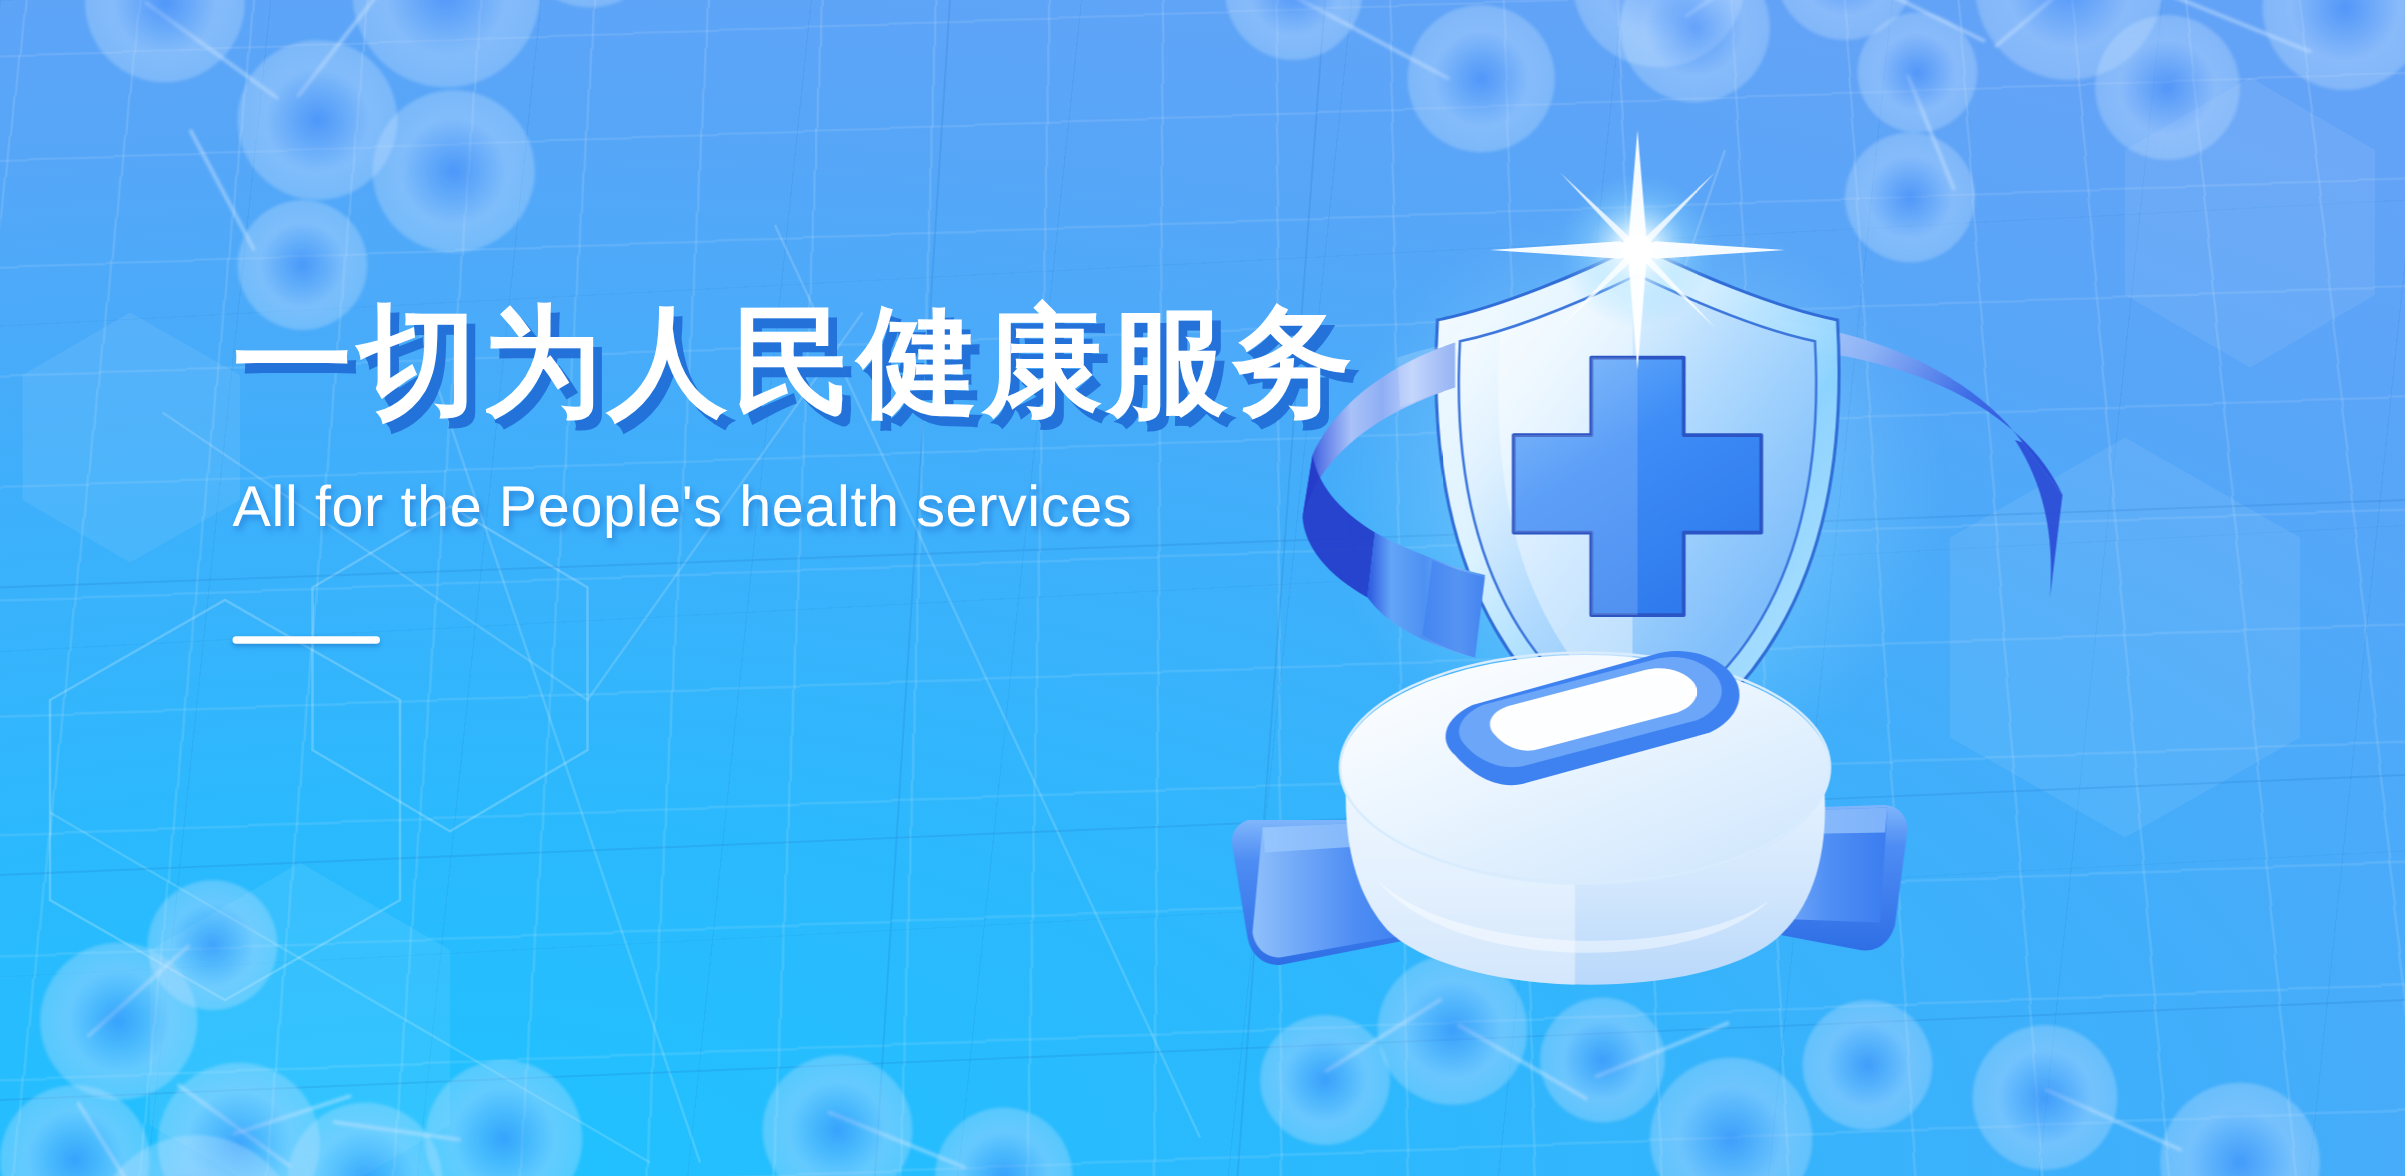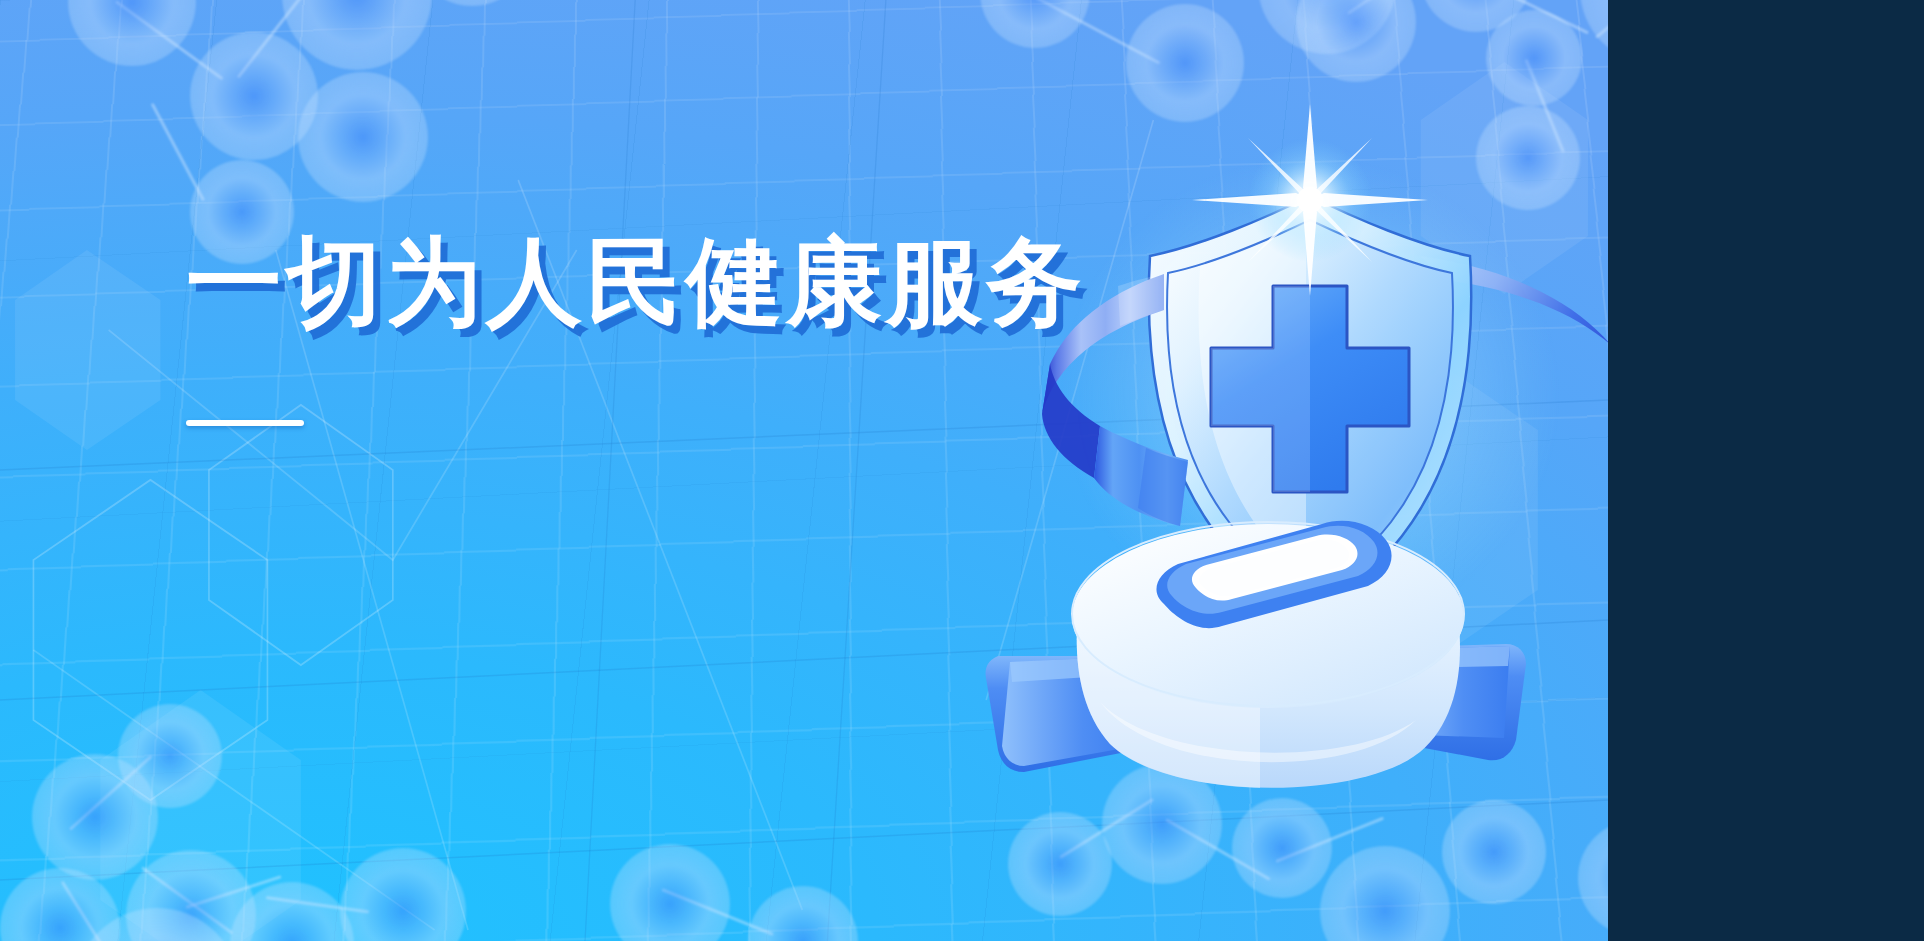--- a/index.html
+++ b/index.html
@@ -1,22 +1,22 @@
 <!DOCTYPE html>
 <html><head>
 <meta charset="utf-8">
 <style>
   html,body{margin:0;padding:0;background:#0b2a45;}
   *{box-sizing:border-box;}
 
   #banner{
     position:relative;
-    width:1608px;height:941px;
+    width:1924px;height:941px;
     overflow:hidden;
-    font-family:Liberation Mono, monospace;
+    font-family:Liberation Sans, sans-serif;
     background:
       radial-gradient(130% 110% at 18% 100%, #1FC2FF 0%, #2BB9FD 28%, #3FAFFB 55%, #56A6F8 80%, #63A3F7 100%);
   }
 
   
   .bg-layer{position:absolute;inset:0;pointer-events:none;}
 
   
   .grid-wrap{position:absolute;inset:-10% -6% -6% -6%;opacity:.55;}
   .grid-v,.grid-h{position:absolute;inset:0;}
@@ -195,20 +195,21 @@
 
     <div class="mol" style="left:1560px;top:800px;width:400px;height:240px;">
       <div class="bond" style="left:76px;top:70px;width:120px;transform:rotate(24deg);"></div>
       <div class="atom" style="left:18px;top:20px;width:116px;height:116px;"></div>
       <div class="atom" style="left:168px;top:66px;width:128px;height:128px;"></div>
     </div>
   </div>
 
   <div class="copy">
     <h1 class="title">一切为人民健康服务</h1>
+    <p class="subtitle">All for the People's health services</p>
     <div class="divider"></div>
   </div>
 
   <div class="hero">
     <svg viewBox="0 0 760 740">
       <defs>
         <linearGradient id="gShieldBody" x1="0" y1="0" x2="1" y2="1">
           <stop offset="0%" stop-color="#FFFFFF"></stop>
           <stop offset="22%" stop-color="#E4F3FF"></stop>
           <stop offset="48%" stop-color="#AFD8FE"></stop>

